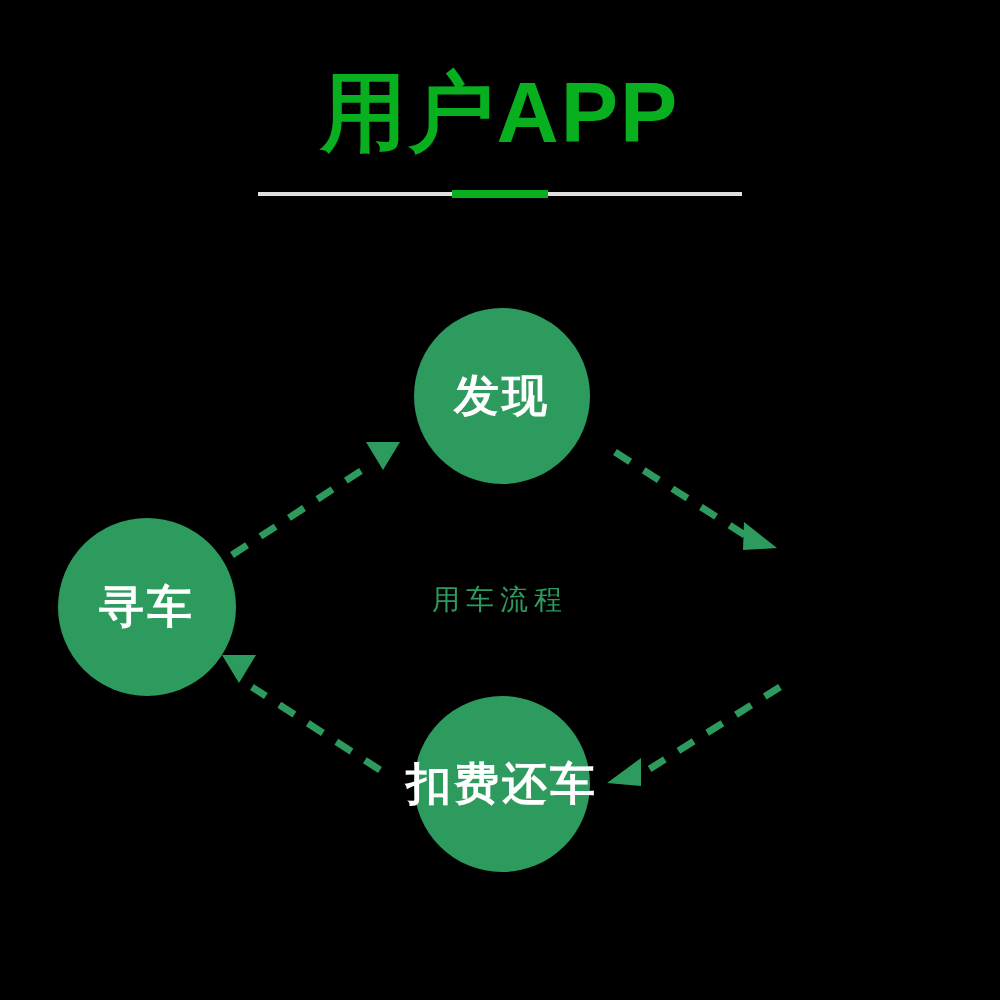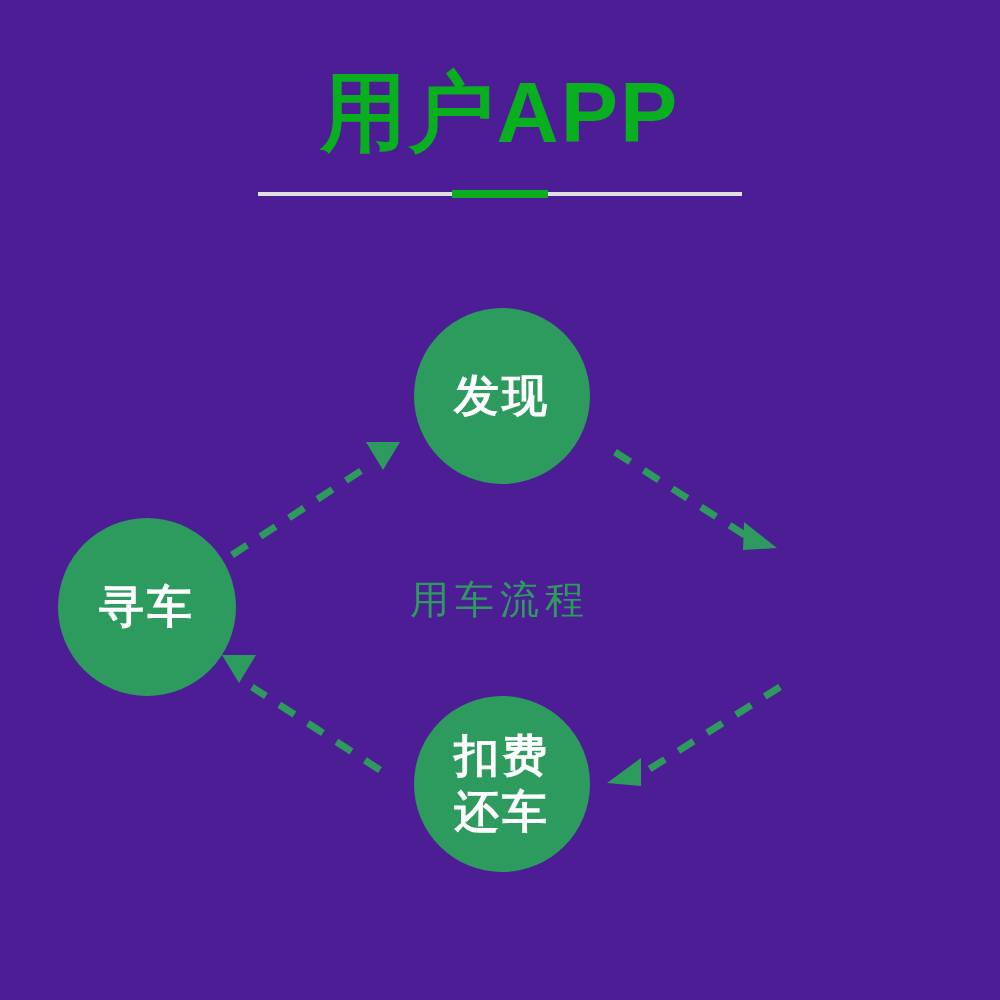--- a/index.html
+++ b/index.html
@@ -7,21 +7,21 @@
     padding: 0;
     background: #ffffff;
   }
   body {
     font-family: "Liberation Sans", "DejaVu Sans", sans-serif;
   }
   #canvas {
     position: relative;
     width: 1000px;
     height: 1000px;
-    background: #4c1d95;
+    background: #000000;
     overflow: hidden;
   }
 
   
   .header {
     position: absolute;
     left: 0;
     top: 0;
     width: 1000px;
     height: 230px;
@@ -70,21 +70,21 @@
     top: 0;
     width: 1000px;
     height: 770px;
   }
 
   .node {
     position: absolute;
     border-radius: 50%;
     background: #2E9B5E;
     display: flex;
-    flex-direction: column;
+    flex-direction: row;
     align-items: center;
     justify-content: center;
     box-sizing: border-box;
   }
   .node-label {
     color: #ffffff;
     font-size: 45px;
     line-height: 56px;
     font-weight: bold;
     letter-spacing: 3px;
@@ -97,21 +97,21 @@
   .node-right  { left: 771px; top: 288px; width: 178px; height: 178px; }
   .node-bottom { left: 414px; top: 466px; width: 176px; height: 176px; }
 
   .center-label {
     position: absolute;
     left: 350px;
     top: 345px;
     width: 300px;
     text-align: center;
     color: #2E9B5E;
-    font-size: 39px;
+    font-size: 28px;
     line-height: 50px;
     letter-spacing: 6px;
     white-space: nowrap;
   }
 </style>
 </head>
 <body>
 
 <div id="canvas">
 

